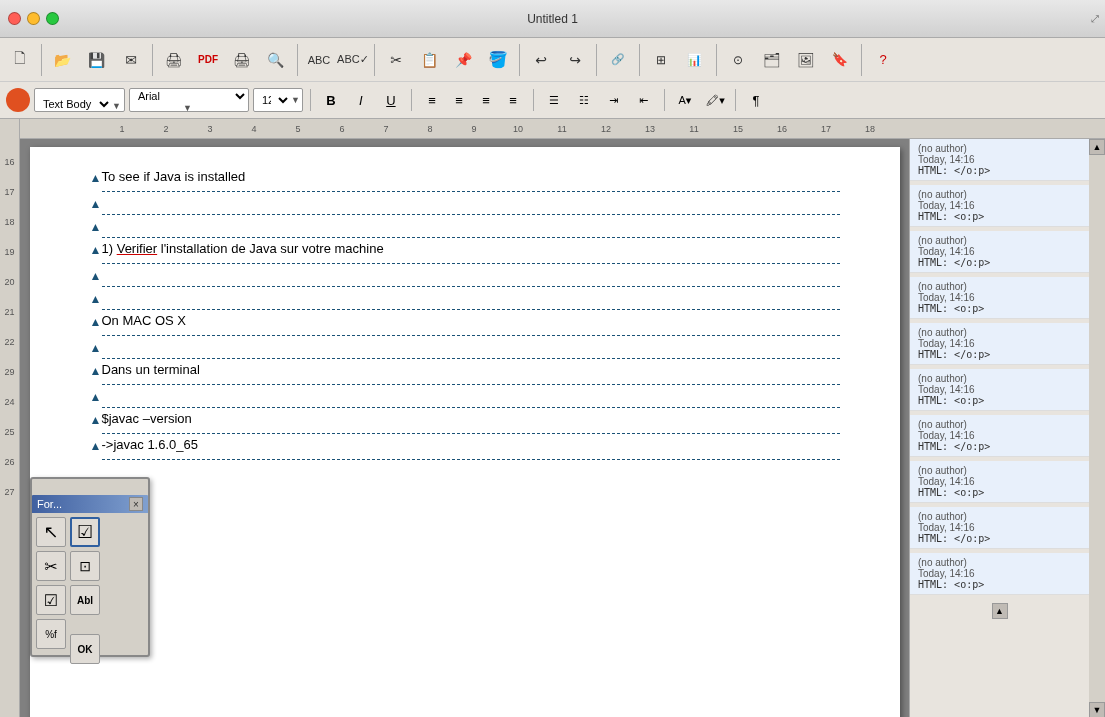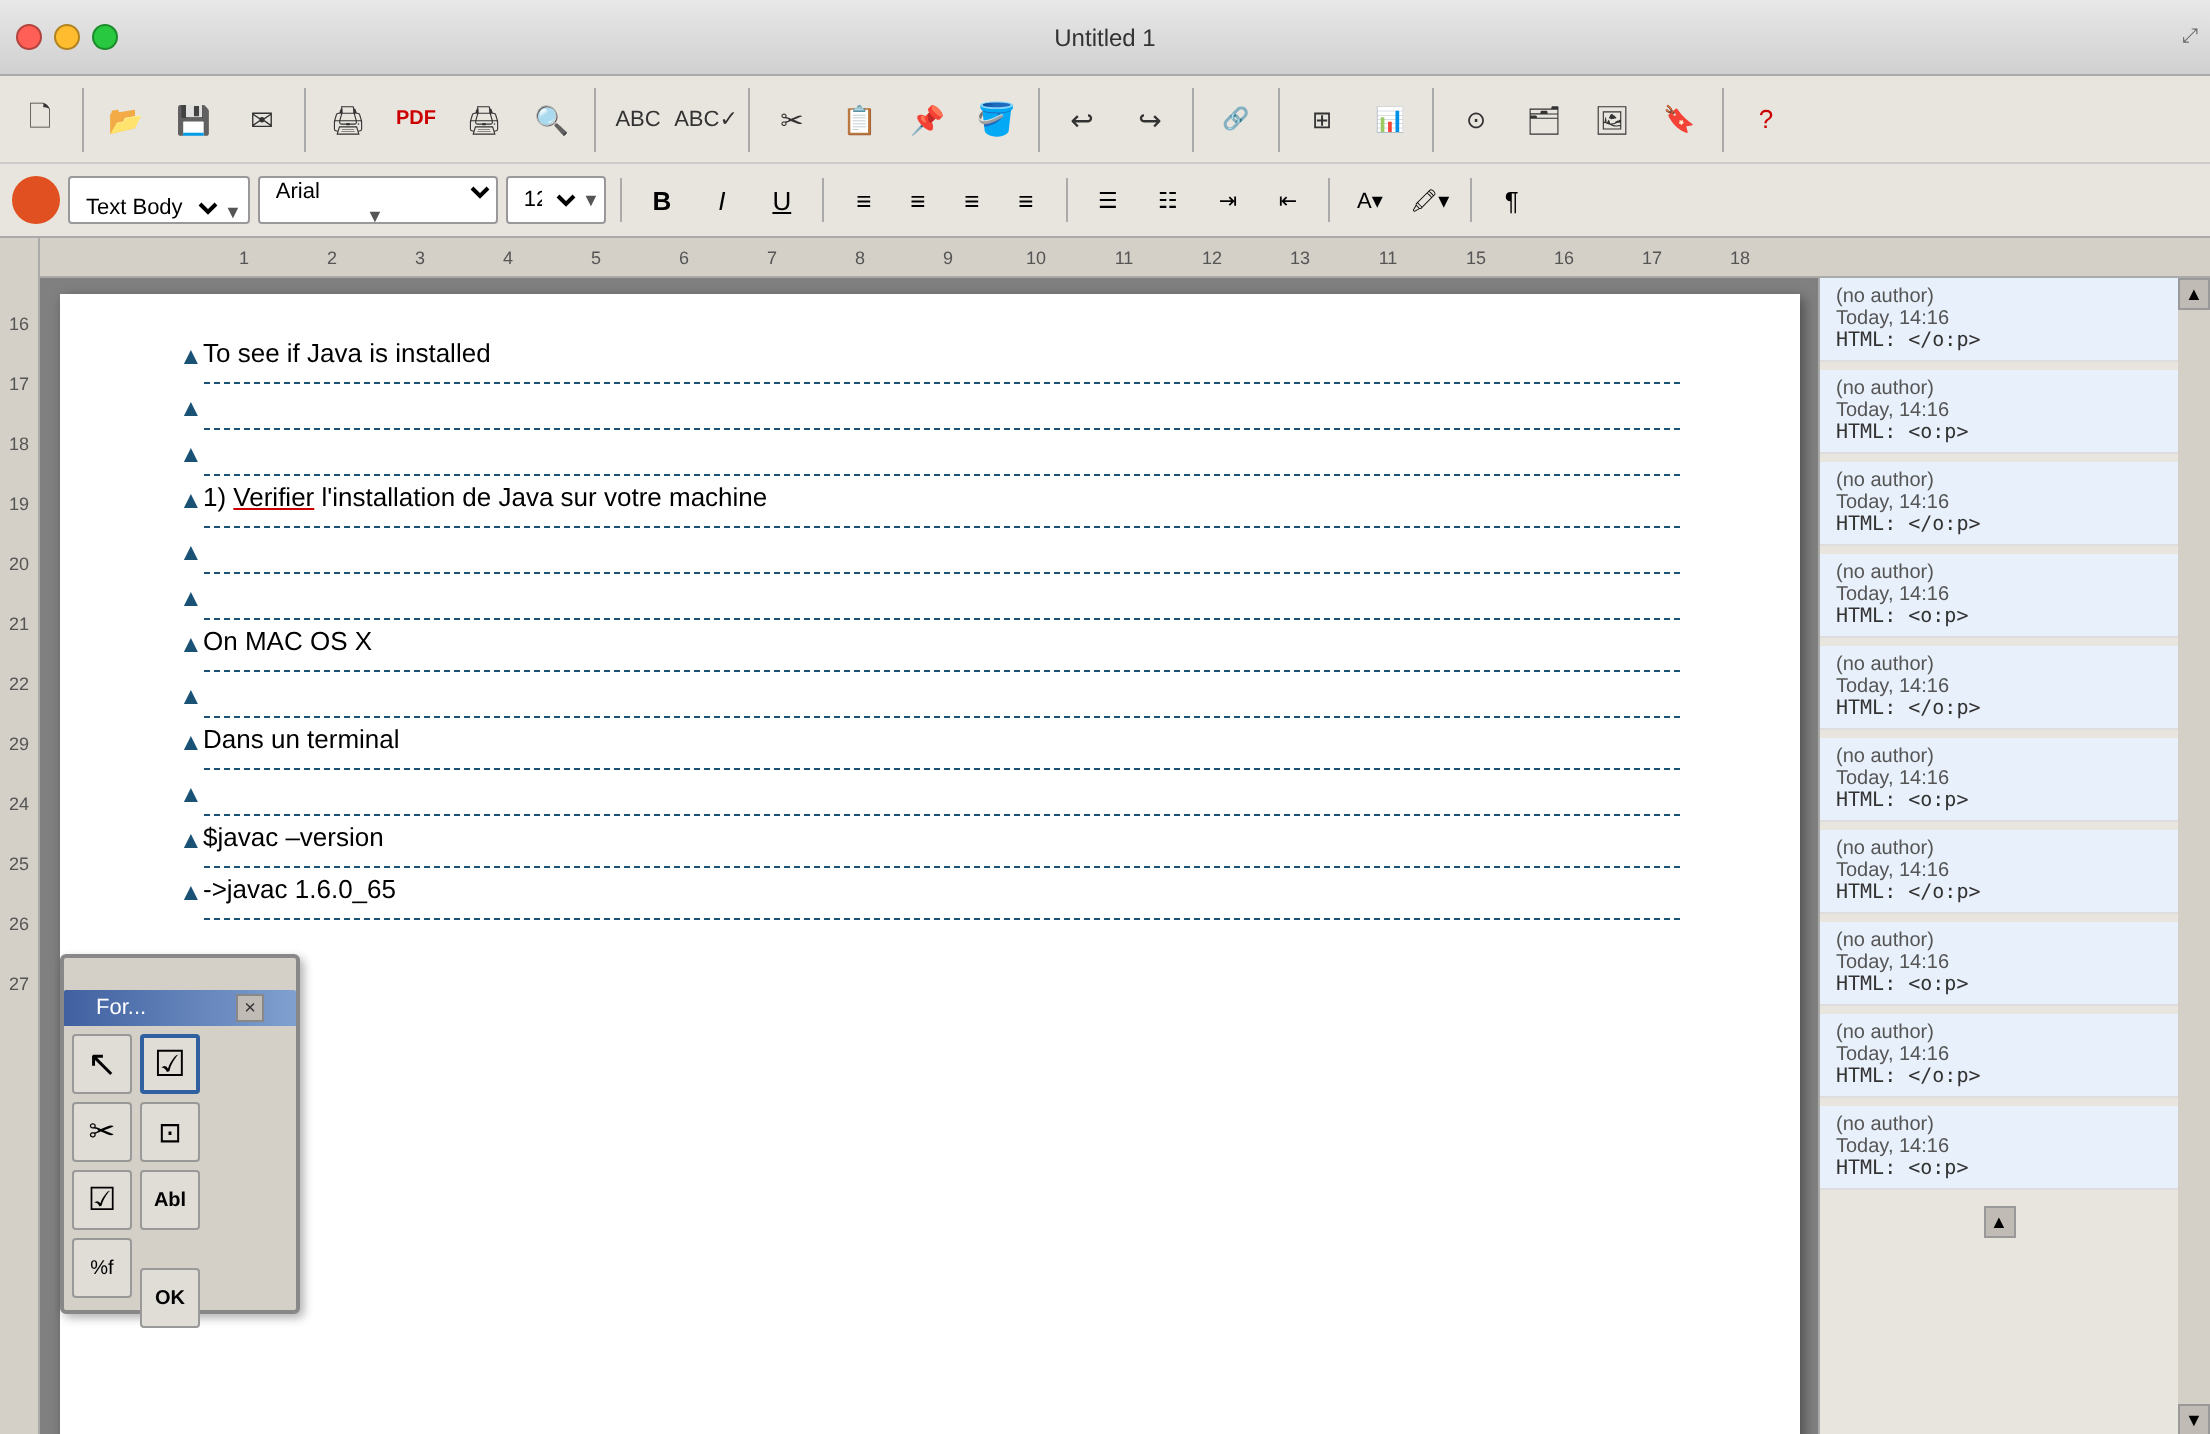--- a/index.html
+++ b/index.html
@@ -254,21 +254,21 @@
       border: 2px solid #888;
       border-radius: 3px;
       z-index: 100;
       box-shadow: 2px 2px 5px rgba(0,0,0,0.3);
     }
     .float-toolbar-header {
       background: linear-gradient(to right, #4060a0, #80a0d0);
       height: 18px;
       display: flex;
       align-items: center;
-      padding: 0 16px;
+      padding: 0 5px;
       border-radius: 1px 1px 0 0;
       margin-top: 16px;
     }
     .float-toolbar-title {
       font-size: 11px;
       color: white;
       flex: 1;
     }
     .float-close-btn {
       width: 14px; height: 14px;

